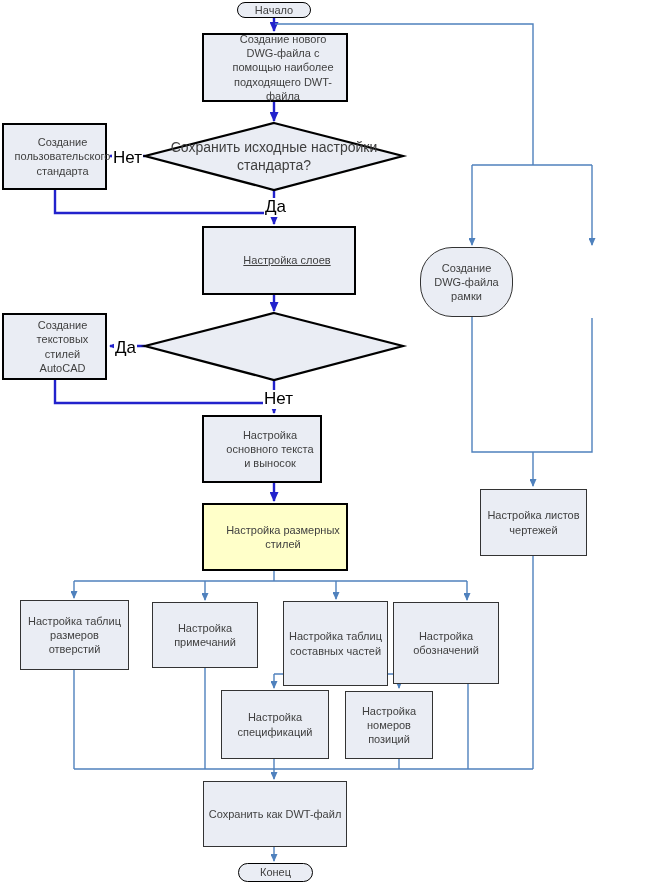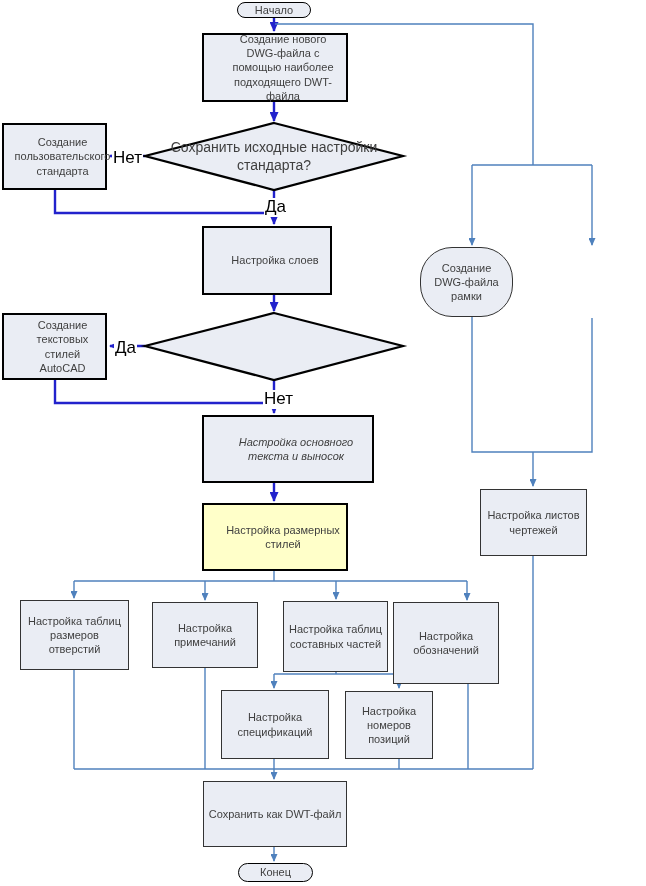--- a/index.html
+++ b/index.html
@@ -87,40 +87,40 @@
       <path class="fs" d="M274 847 V861" marker-end="url(#as)"></path>
     </g>
 
     <polygon class="diamond" points="274,123 403,156 274,190 145,156"></polygon>
     <polygon class="diamond" points="274,313 403,346 274,380 145,346"></polygon>
   </svg>
 
   <div class="node oval" style="left:237px;top:2px;width:74px;height:16px;">Начало</div>
 
   <div class="node thick" style="left:202px;top:33px;width:146px;height:69px;">Создание нового DWG-файла с помощью наиболее подходящего DWT-файла</div>
-  <div class="node thick" style="left:202px;top:226px;width:130px;height:69px;">Настройка слоев</div>
-  <div class="node thick" style="left:202px;top:415px;width:172px;height:68px;font-style:italic;">Настройка основного текста и выносок</div>
+  <div class="node thick" style="left:202px;top:226px;width:154px;height:69px;text-decoration:underline;">Настройка слоев</div>
+  <div class="node thick" style="left:202px;top:415px;width:120px;height:68px;">Настройка основного текста и выносок</div>
   <div class="node thick highlight" style="left:202px;top:503px;width:146px;height:68px;">Настройка размерных стилей</div>
 
   <div class="node thick" style="left:2px;top:123px;width:105px;height:67px;">Создание пользовательского стандарта</div>
   <div class="node thick" style="left:2px;top:313px;width:105px;height:67px;">Создание текстовых стилей AutoCAD</div>
 
   <div class="dtext" style="left:164px;top:138px;width:220px;height:36px;">Сохранить исходные настройки стандарта?</div>
 
   <span class="elabel" style="left:112px;top:149px;">Нет</span>
   <span class="elabel" style="left:264px;top:198px;">Да</span>
   <span class="elabel" style="left:114px;top:339px;">Да</span>
   <span class="elabel" style="left:263px;top:390px;">Нет</span>
 
   <div class="node" style="left:420px;top:247px;width:93px;height:70px;border-radius:32px;">Создание DWG-файла рамки</div>
   <div class="node" style="left:480px;top:489px;width:107px;height:67px;">Настройка листов чертежей</div>
 
   <div class="node" style="left:20px;top:600px;width:109px;height:70px;">Настройка таблиц размеров отверстий</div>
   <div class="node" style="left:152px;top:602px;width:106px;height:66px;">Настройка примечаний</div>
-  <div class="node" style="left:283px;top:601px;width:105px;height:71px;">Настройка таблиц составных частей</div>
+  <div class="node" style="left:283px;top:601px;width:105px;height:85px;">Настройка таблиц составных частей</div>
   <div class="node" style="left:393px;top:602px;width:106px;height:82px;">Настройка обозначений</div>
 
   <div class="node" style="left:221px;top:690px;width:108px;height:69px;">Настройка спецификаций</div>
   <div class="node" style="left:345px;top:691px;width:88px;height:68px;">Настройка номеров позиций</div>
 
   <div class="node" style="left:203px;top:781px;width:144px;height:66px;">Сохранить как DWT-файл</div>
   <div class="node oval" style="left:238px;top:863px;width:75px;height:19px;">Конец</div>
 
 </div>
 

